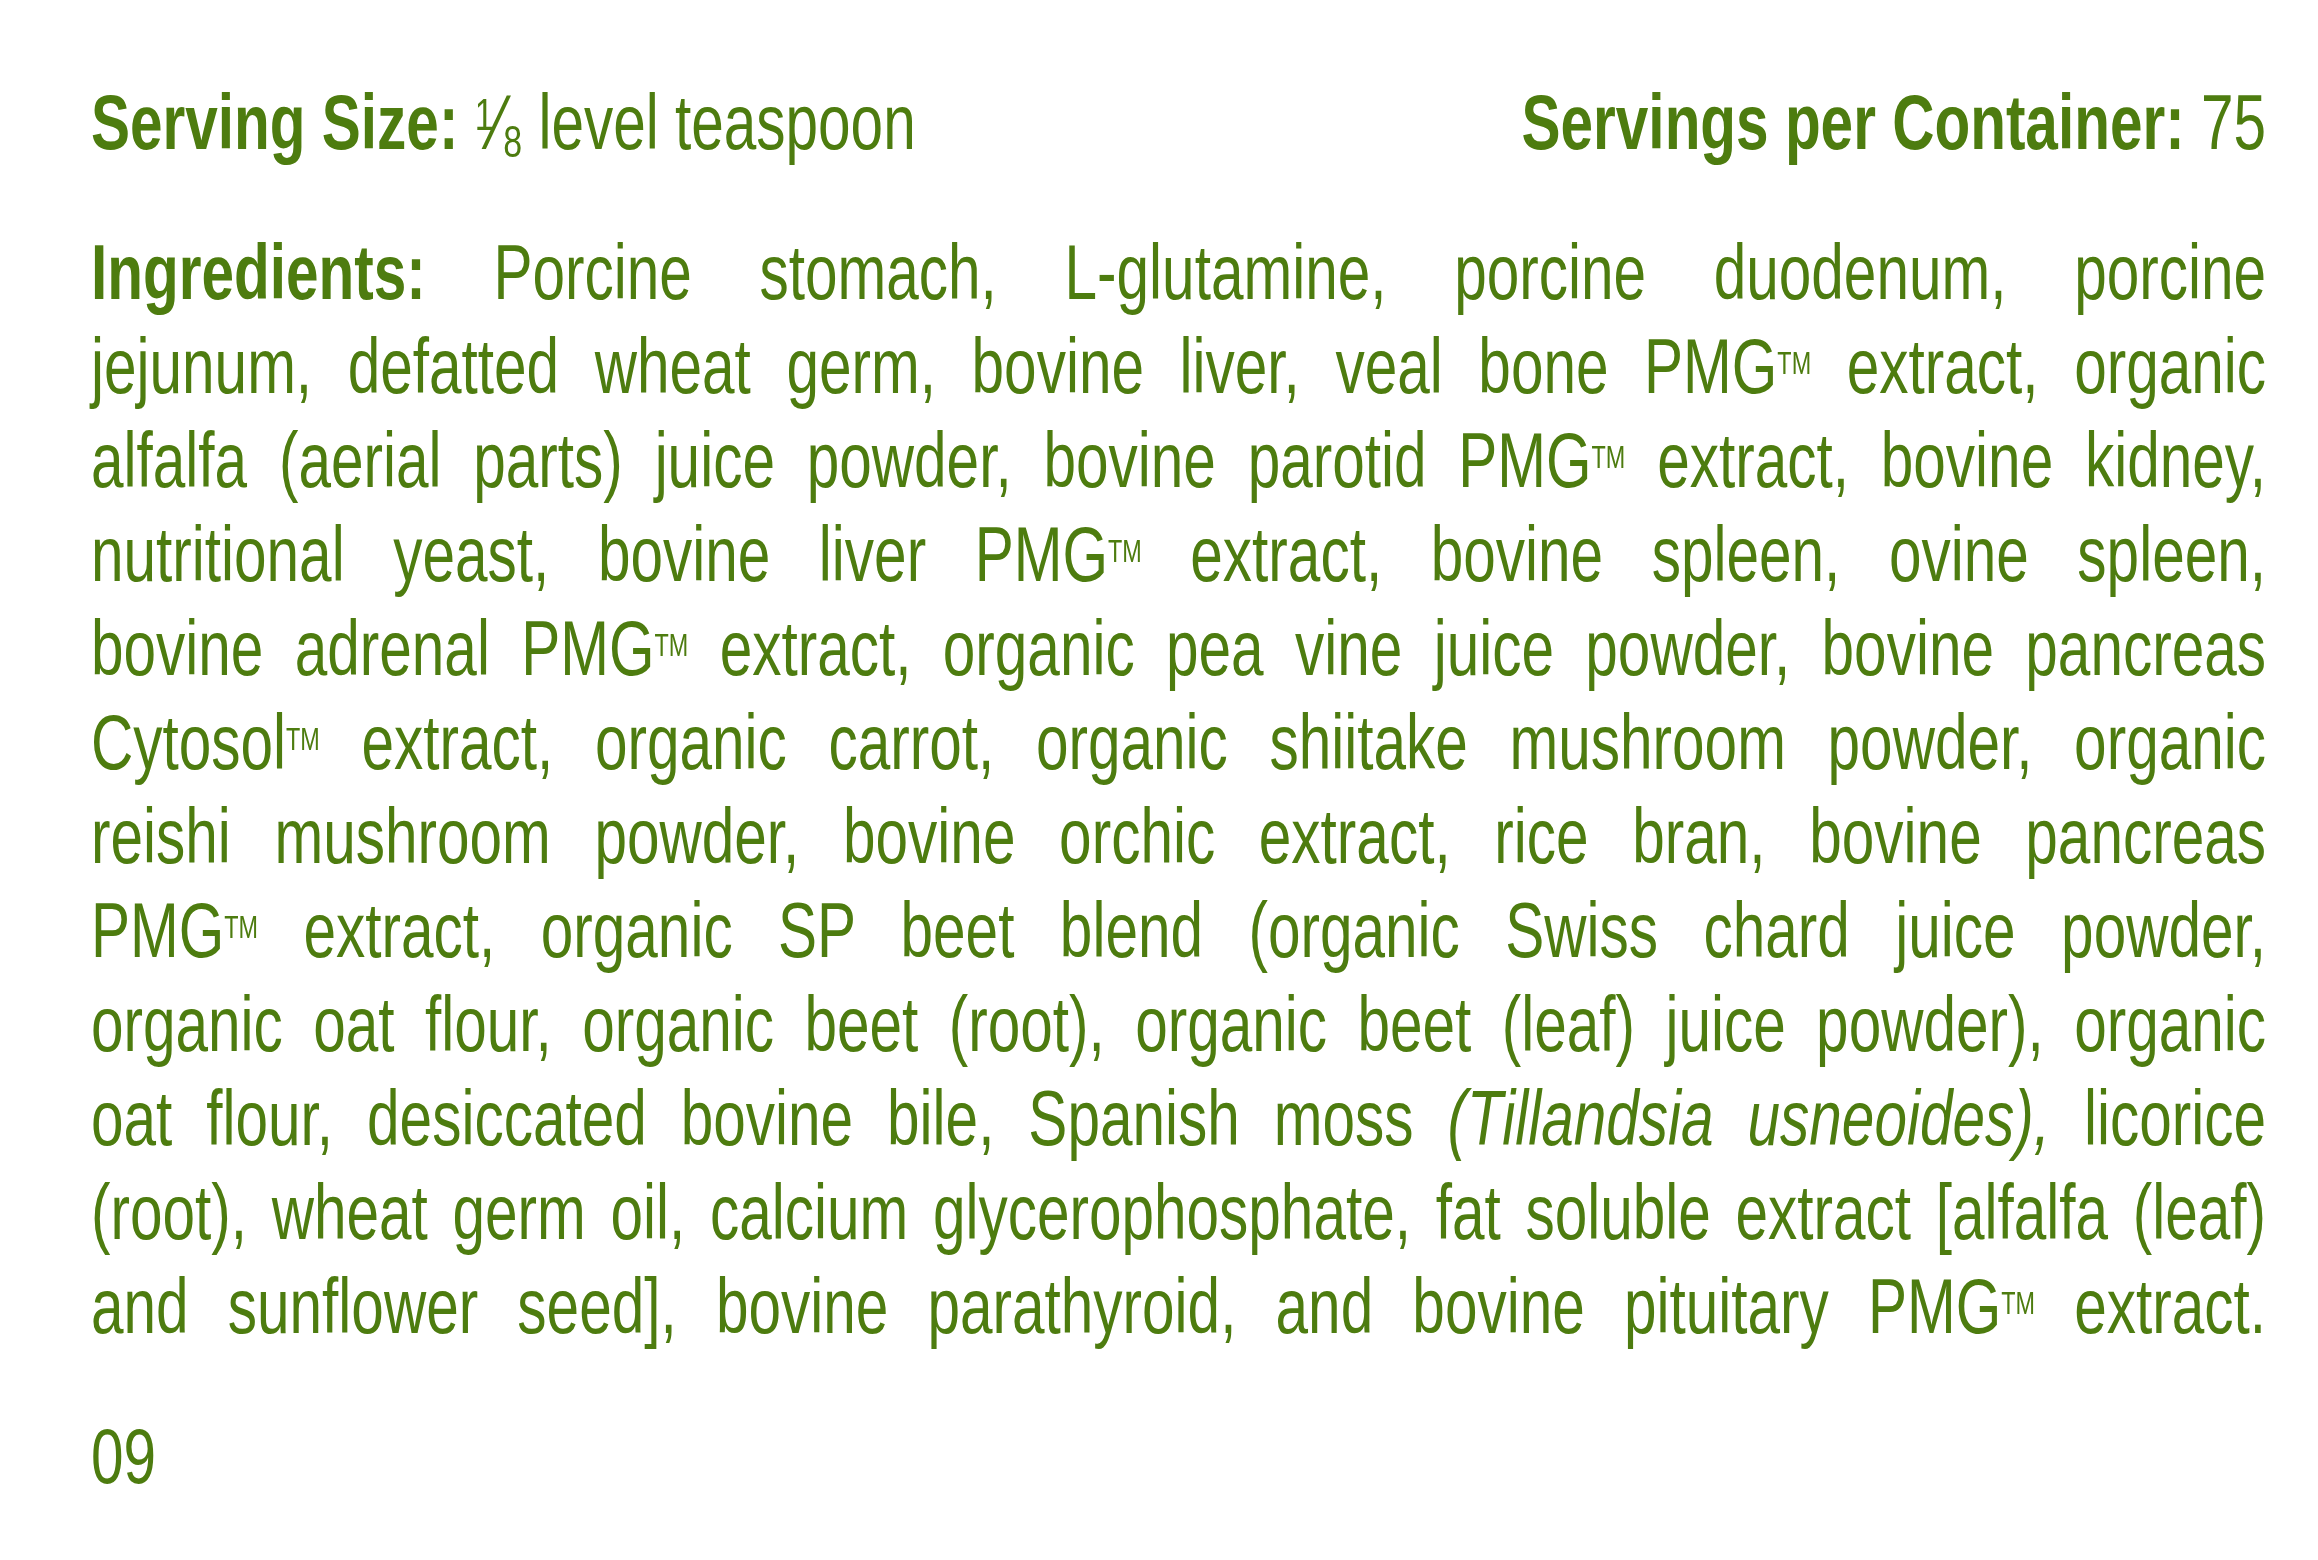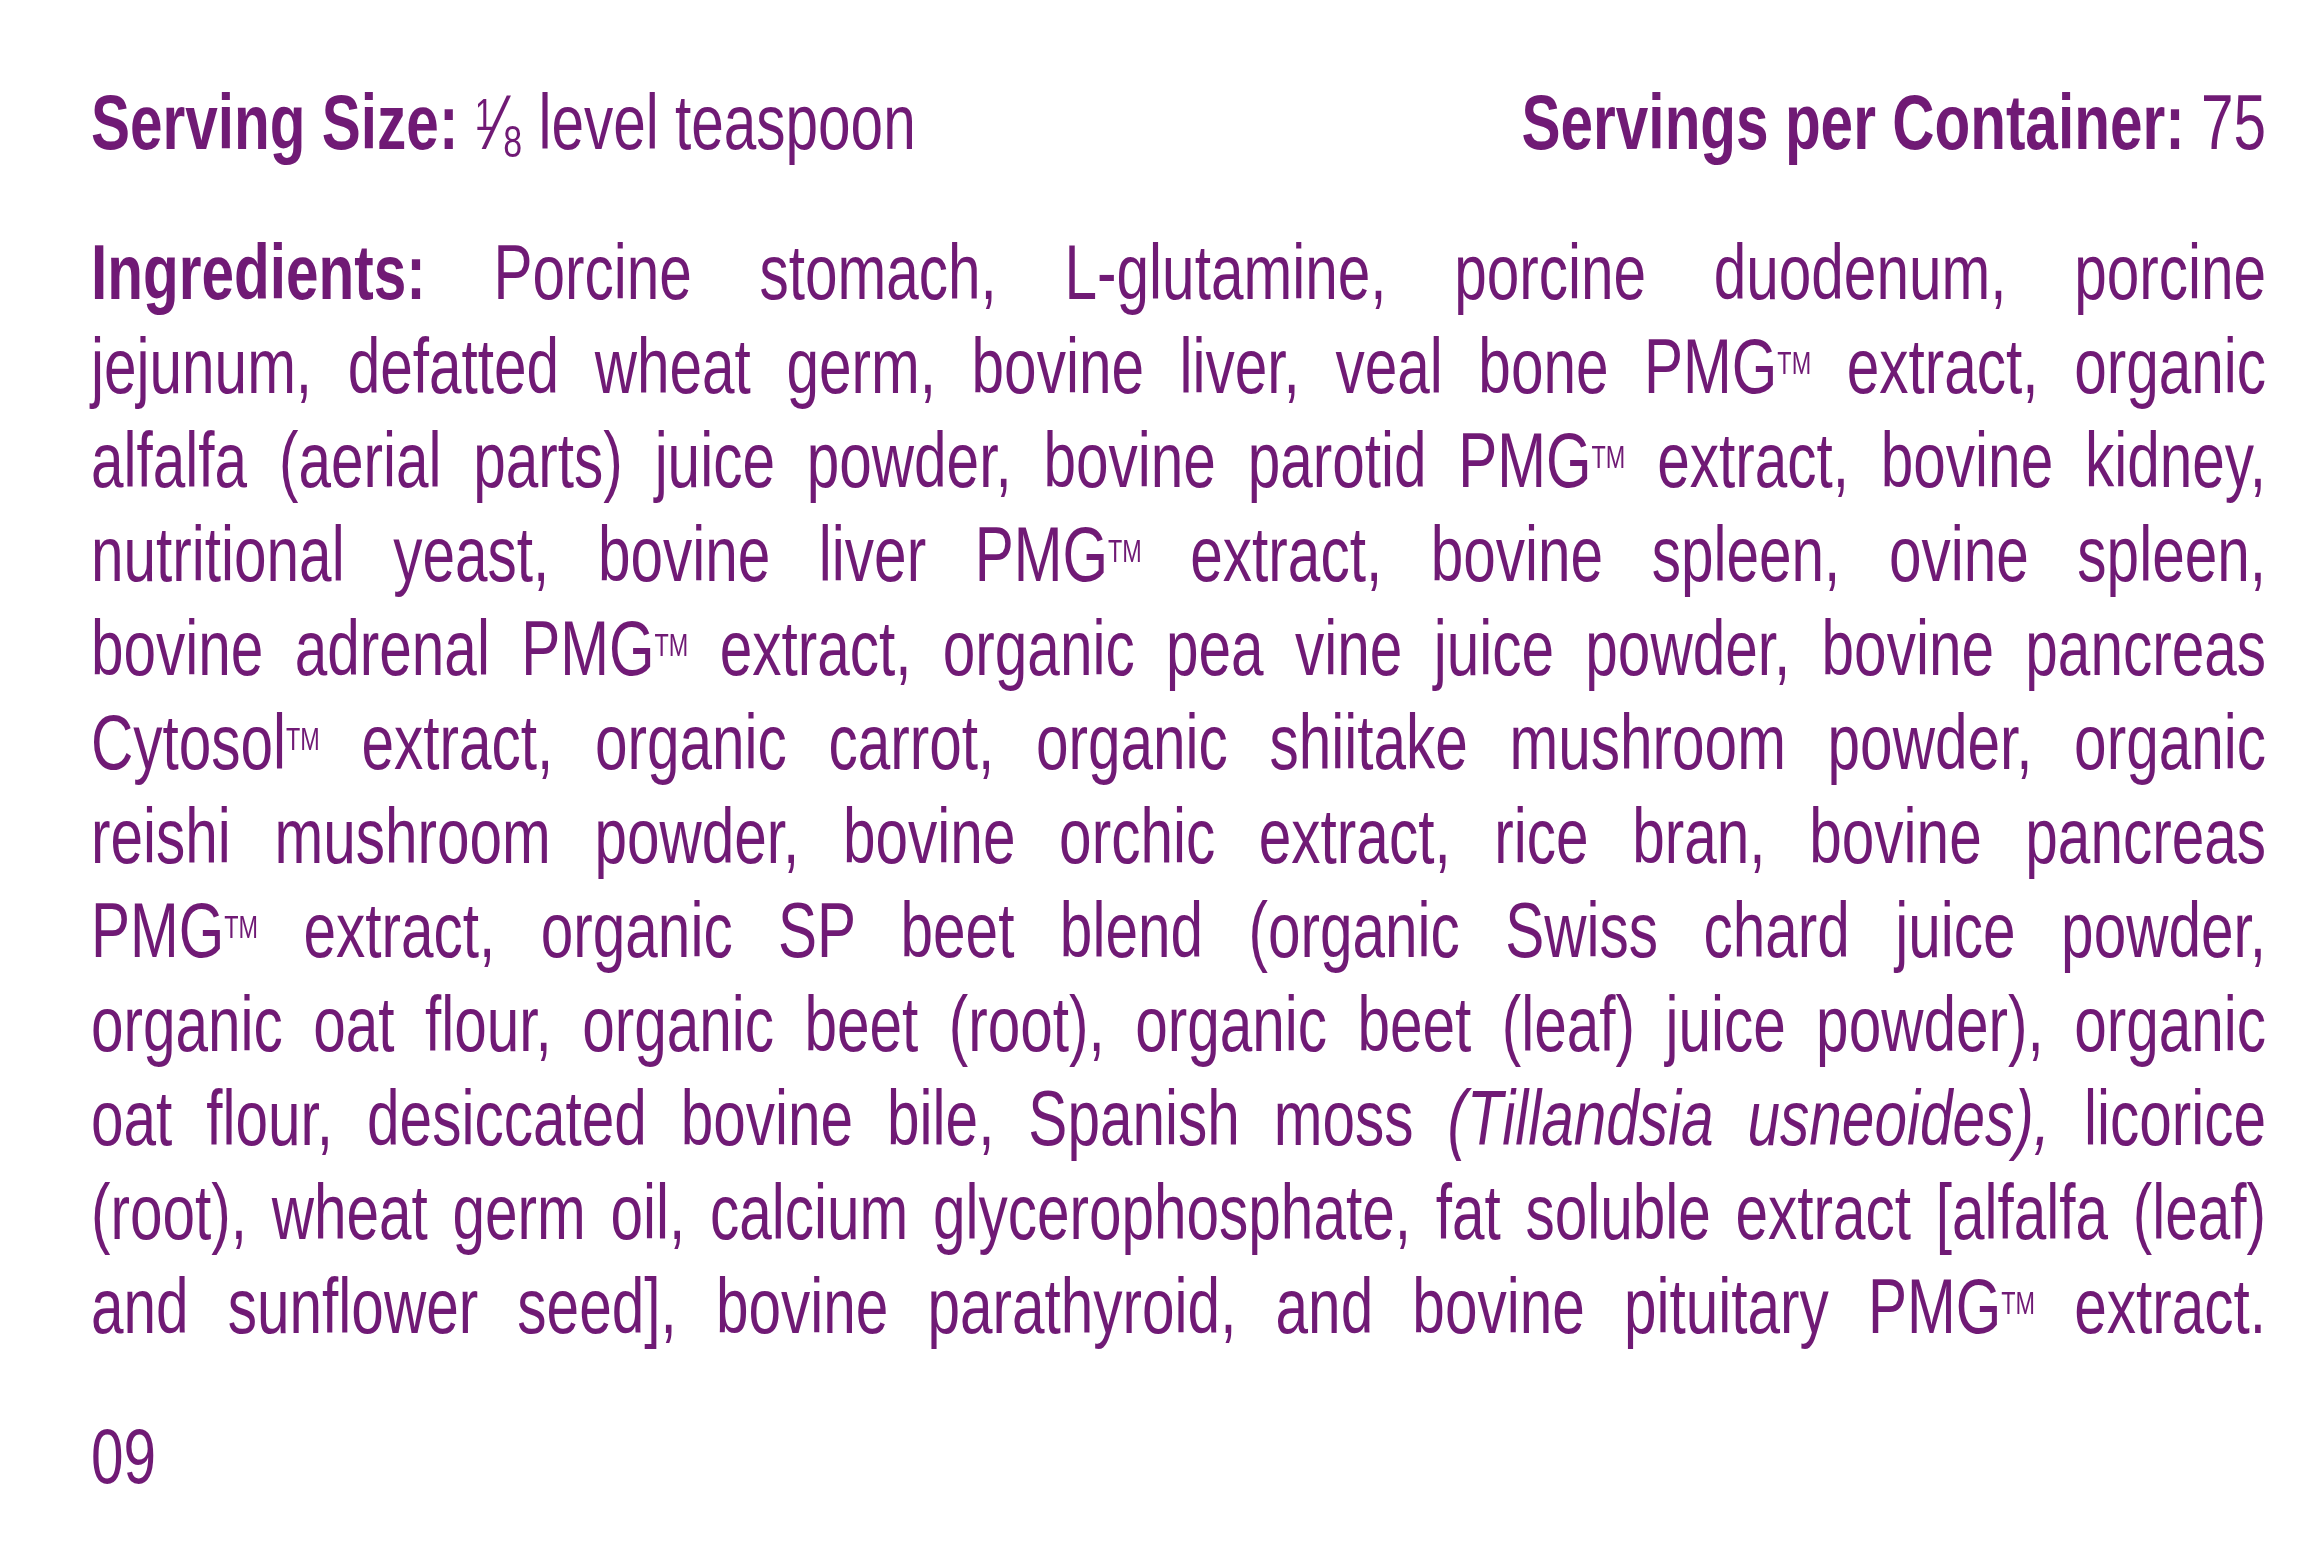--- a/index.html
+++ b/index.html
@@ -7,21 +7,21 @@
     margin: 0;
     padding: 0;
     background: #ffffff;
   }
   .sheet {
     position: relative;
     width: 2319px;
     height: 1560px;
     background: #ffffff;
     overflow: hidden;
-    color: #701a75;
+    color: #4d7c0f;
     font-family: "Liberation Sans", "DejaVu Sans", sans-serif;
   }
   
   .content {
     position: absolute;
     left: 91px;
     top: 0;
     width: 2900px;
     transform: scaleX(0.75);
     transform-origin: 0 0;

